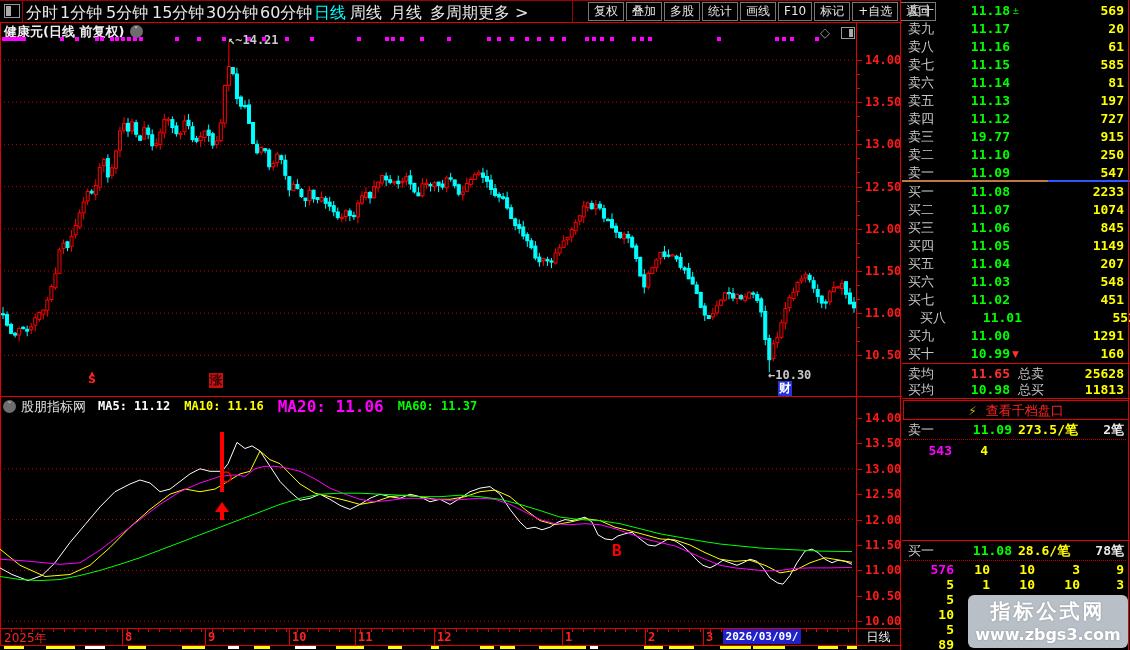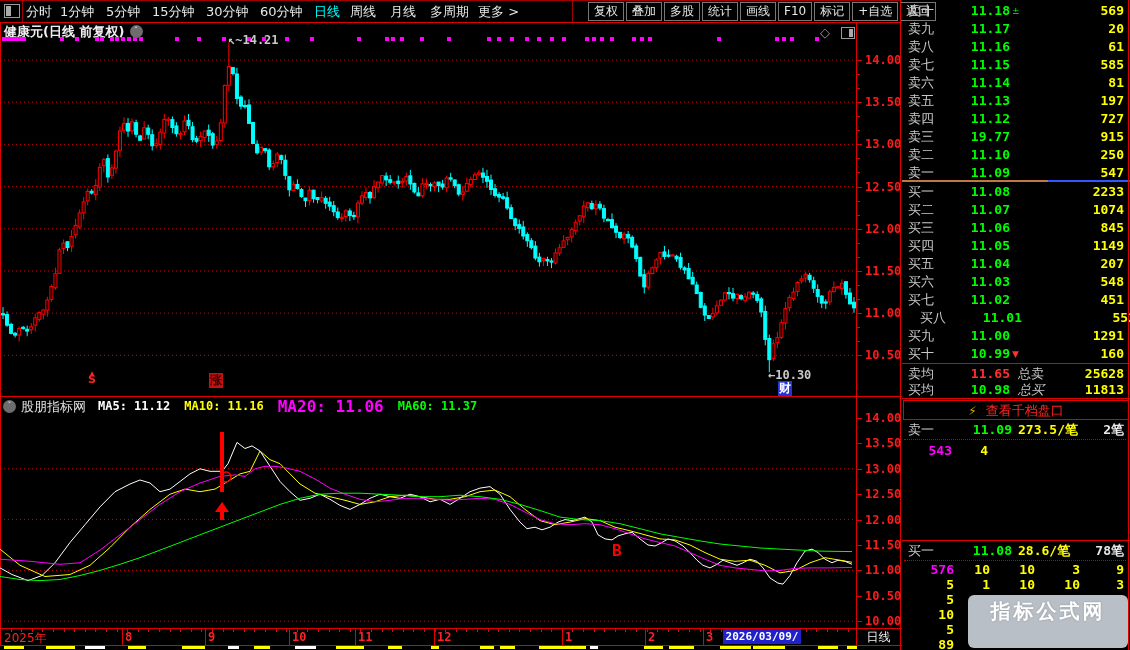--- a/index.html
+++ b/index.html
@@ -4,21 +4,21 @@
 <style>
   html,body{margin:0;padding:0;background:#000;}
   #screen{position:relative;width:1130px;height:650px;background:#000;overflow:hidden;
     font-family:"DejaVu Sans","Liberation Sans",sans-serif;}
   .abs{position:absolute;}
   .mono{font-family:"DejaVu Sans Mono",monospace;font-weight:bold;}
   .cjk{font-family:"DejaVu Sans","Liberation Sans",sans-serif;}
   .hline{position:absolute;height:1px;background:#a00000;}
   .vline{position:absolute;width:1px;background:#a00000;}
   .hline.bright,.vline.bright{background:#e00000;}
-  .menu-item{position:absolute;top:3px;font-size:13px;color:#e8e8e8;cursor:pointer;white-space:nowrap;}
+  .menu-item{position:absolute;top:3px;font-size:16px;color:#e8e8e8;cursor:pointer;white-space:nowrap;}
   .menu-item.active{color:#00ffff;}
   .btn{height:17px;line-height:17px;border:1px solid #777;color:#e8e8e8;font-size:12px;
     padding:0 5px;margin-left:2px;cursor:pointer;white-space:nowrap;}
   .circ{display:inline-block;width:13px;height:13px;border-radius:50%;background:#6d6d6d;
     color:#e6e6e6;font-size:9px;line-height:12px;text-align:center;vertical-align:middle;}
   .ob-row{position:absolute;left:0;width:228px;height:18px;font-size:13px;line-height:18px;}
   .ob-label{position:absolute;left:6px;color:#c8c8c8;}
   .ob-price{position:absolute;left:44px;width:64px;text-align:right;color:#00ff00;}
   .ob-vol{position:absolute;left:120px;width:102px;text-align:right;color:#ffff00;}
   .dotline{position:absolute;left:2px;width:222px;border-top:1px dotted #cc0000;height:0;}
@@ -899,21 +899,21 @@
 
     <div class="ob-row" style="top:365px;">
       <span class="ob-label cjk">卖均</span>
       <span class="ob-price mono" style="color:#ff3030;">11.65</span>
       <span class="abs cjk" style="left:116px;color:#c8c8c8;">总卖</span>
       <span class="abs mono" style="left:150px;width:72px;text-align:right;color:#ffff00;">25628</span>
     </div>
     <div class="ob-row" style="top:381px;">
       <span class="ob-label cjk">买均</span>
       <span class="ob-price mono">10.98</span>
-      <span class="abs cjk" style="left:116px;color:#c8c8c8;font-style:italic;">总买</span>
+      <span class="abs cjk" style="left:116px;color:#c8c8c8;">总买</span>
       <span class="abs mono" style="left:150px;width:72px;text-align:right;color:#ffff00;">11813</span>
     </div>
     <div class="hline bright" style="left:0;top:398px;width:228px;"></div>
 
     <div class="abs" style="left:1px;top:400px;width:224px;height:18px;border:1px solid #e00000;line-height:18px;text-align:center;cursor:pointer;">
       <span style="color:#d4b106;font-size:12px;">⚡</span>
       <span class="cjk" style="color:#ff2222;font-size:13px;margin-left:4px;">查看千档盘口</span>
     </div>
 
     <div class="ob-row" style="top:421px;">
@@ -956,14 +956,15 @@
         <div class="q-num mono" style="left: 10px; top: 607px; width: 42px;">10</div>
         <div class="q-num mono" style="left: 10px; top: 622px; width: 42px;">5</div>
         <div class="q-num mono" style="left: 46px; top: 622px; width: 42px;">4</div>
         <div class="q-num mono" style="left: 10px; top: 637px; width: 42px;">89</div>
       </div>
   </div>
   <div class="vline bright" style="left:1128px;top:0;height:650px;"></div>
 
   <div class="wm">
     <div class="cjk" style="font-size:20px;letter-spacing:3px;padding-top:3px;text-shadow:0 0 2px #8a9096;">指标公式网</div>
+    <div style="font-size:16px;text-shadow:0 0 2px #8a9096;">www.zbgs3.com</div>
   </div>
 </div>
 
 </body></html>

